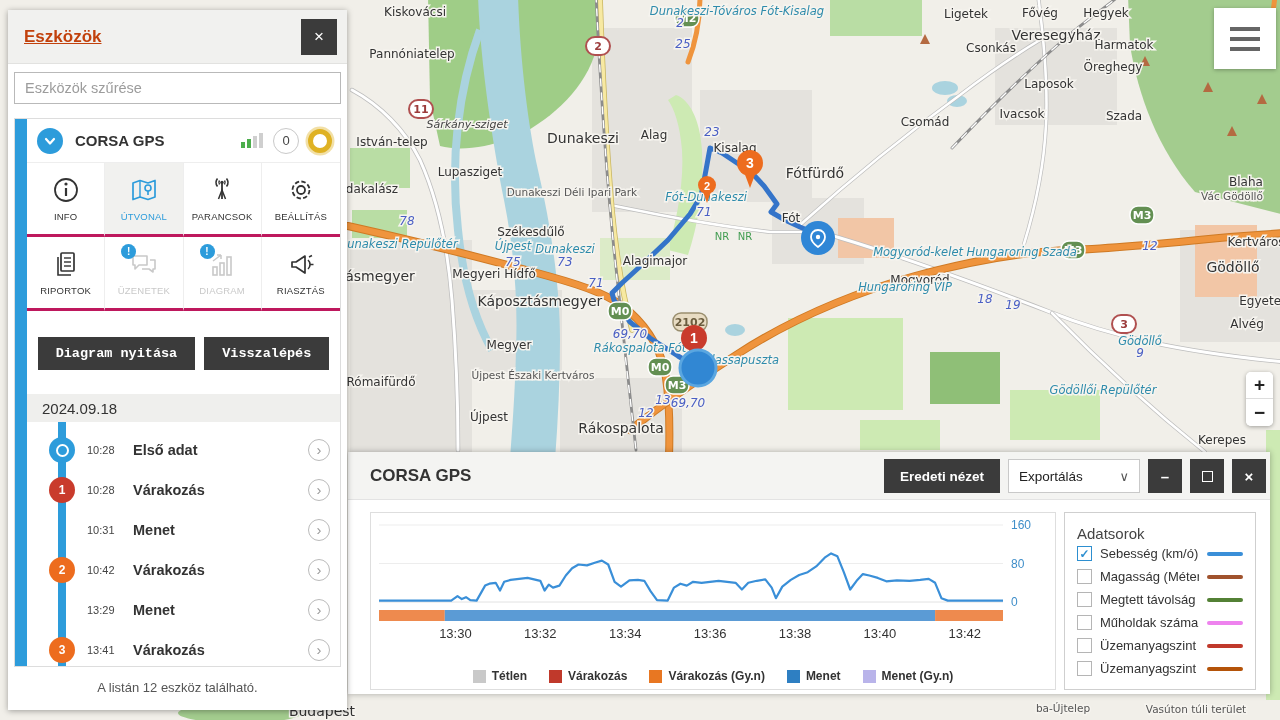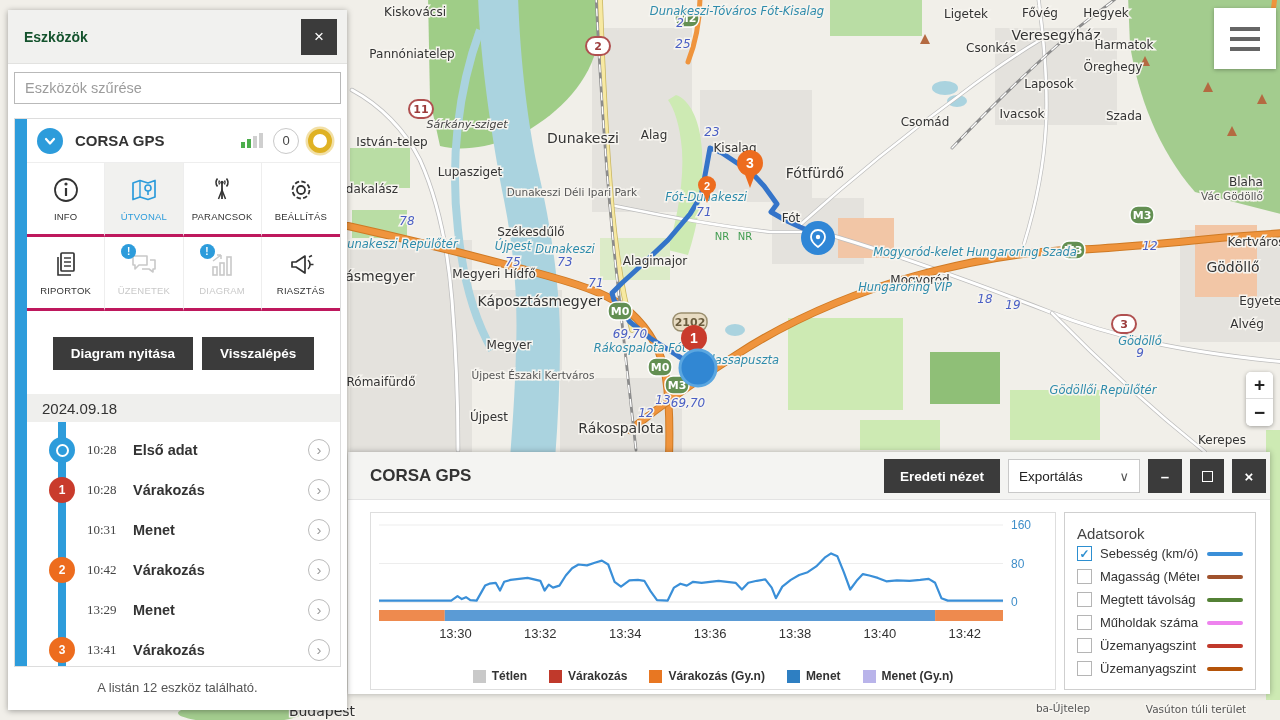--- a/index.html
+++ b/index.html
@@ -25,21 +25,21 @@
 
   
   #map-zoom { left:1246px; top:372px; width:27px; z-index:8; border-radius:5px; box-shadow:0 1px 4px rgba(0,0,0,.35); overflow:hidden; background:#fff;}
   #map-zoom .zbtn { width:27px; height:27px; background:#fff; display:flex; align-items:center; justify-content:center;
     font-size:19px; font-weight:bold; color:#222; cursor:pointer; }
   #map-zoom .zbtn:first-child { border-bottom:1px solid #ddd; }
 
   
   #sidebar { left:8px; top:10px; width:339px; height:700px; background:#fff; z-index:20; box-shadow:0 1px 6px rgba(0,0,0,.35); }
   .sb-header { height:54px; background:#f1f1ef; border-bottom:1px solid #e2e2e0; display:flex; align-items:center; padding:0 10px 0 16px; }
-  .sb-title { font-size:14px; font-weight:bold; color:#14532d; flex:1; }
+  .sb-title { font-size:17px; font-weight:bold; color:#c2410c; flex:1;text-decoration:underline; }
   .sb-close { width:36px; height:36px; background:#3b3b3b; color:#fff; font-size:17px; display:flex; align-items:center; justify-content:center; cursor:pointer; }
   .sb-search { margin:8px 6px 14px 6px; }
   .sb-search input { width:100%; height:32px; border:1px solid #b9b9b9; padding:0 10px; font-size:14.5px; color:#333; font-family:inherit; }
   .sb-search input::placeholder { color:#9c9c9c; }
 
   .dev-card { margin:0 6px; height:549px; border:1px solid #ddd; display:flex; overflow:hidden; }
   .dev-bar { width:12px; background:#2d9cdb; flex:none; }
   .dev-content { flex:1; display:flex; flex-direction:column; overflow:hidden; }
   .dev-row { height:44px; display:flex; align-items:center; padding:0 8px 0 10px; border-bottom:1px solid #eee; }
   .chev-circle { width:26px; height:26px; border-radius:50%; background:#2d9cdb; display:flex; align-items:center; justify-content:center; flex:none; cursor:pointer;}
@@ -52,33 +52,33 @@
 
   .tabs-grid { display:grid; grid-template-columns:repeat(4,1fr); }
   .tab { height:74px; border-right:1px solid #eee; border-bottom:3px solid #be185d; display:flex; flex-direction:column; align-items:center; justify-content:center; gap:6px; cursor:pointer; position:relative; color:#333; background:#fff;}
   .tab:nth-child(4n) { border-right:none; }
   .tab .ticon { width:30px; height:30px; }
   .tab .tlabel { font-size:9.5px; letter-spacing:.2px; color:inherit; }
   .tab.active { background:#f1f1ef; color:#2d9cdb; }
   .tab.disabled { color:#c9c9c9; cursor:default; }
   .tab .tbadge { position:absolute; left:16px; top:7px; width:15px; height:15px; border-radius:50%; background:#2d9cdb; color:#fff; font-size:10px; font-weight:bold; display:flex; align-items:center; justify-content:center; }
 
-  .dev-buttons { display:flex; gap:9px; justify-content:center; margin-top:26px; }
+  .dev-buttons { display:flex; gap:9px; justify-content:center; margin-top:26px;font-family:Liberation Mono, monospace; }
   .dk-btn { height:33px; background:#3b3b3b; color:#fff; font-size:13.5px; font-weight:bold; border:none; padding:0 18px; cursor:pointer; font-family:inherit;}
   .date-strip { margin-top:24px; height:28px; background:#efefed; display:flex; align-items:center; padding-left:15px; font-size:15px; color:#333; }
 
   .timeline { position:relative; flex:1; overflow:hidden; padding-top:8px; }
   .tl-line { position:absolute; left:31px; top:0; bottom:0; width:8px; background:#2d9cdb; }
   .tl-row { height:40px; display:flex; align-items:center; position:relative; }
   .tl-marker { width:26px; height:26px; border-radius:50%; position:absolute; left:22px; display:flex; align-items:center; justify-content:center; color:#fff; font-size:12px; font-weight:bold; }
   .tl-marker.start { background:#2d9cdb; }
   .tl-marker.start i { width:13px; height:13px; border:2px solid #fff; border-radius:50%; display:block;}
   .tl-marker.red { background:#c93b2c; }
   .tl-marker.orange { background:#ed6c1e; }
-  .tl-time { margin-left:60px; width:46px; font-size:13px; color:#444;font-family:Liberation Serif, serif; }
+  .tl-time { margin-left:60px; width:46px; font-size:11px; color:#444; }
   .tl-label { font-size:14.5px; font-weight:bold; color:#333; }
   .tl-go { position:absolute; right:10px; width:22px; height:22px; border:1px solid #bbb; border-radius:50%; color:#999; display:flex; align-items:center; justify-content:center; font-size:15px; cursor:pointer; padding-bottom:2px;}
   .sb-footer { text-align:center; margin-top:13px; font-size:13px; color:#555; }
 
   
   #bpanel { left:348px; top:452px; width:922px; height:242px; background:#fff; z-index:15; box-shadow:0 0 6px rgba(0,0,0,.3); }
   .bp-header { height:48px; background:#f4f4f2; border-bottom:1px solid #e3e3e3; position:relative; }
   .bp-title { position:absolute; left:22px; top:0; line-height:48px; font-size:17px; font-weight:bold; color:#333; }
   .bp-controls { position:absolute; right:4px; top:7px; display:flex; gap:8px; }
   .bp-darkbtn { height:34px; background:#3b3b3b; color:#fff; border:none; font-size:13.5px; font-weight:bold; padding:8px 16px; cursor:pointer; font-family:inherit;}

